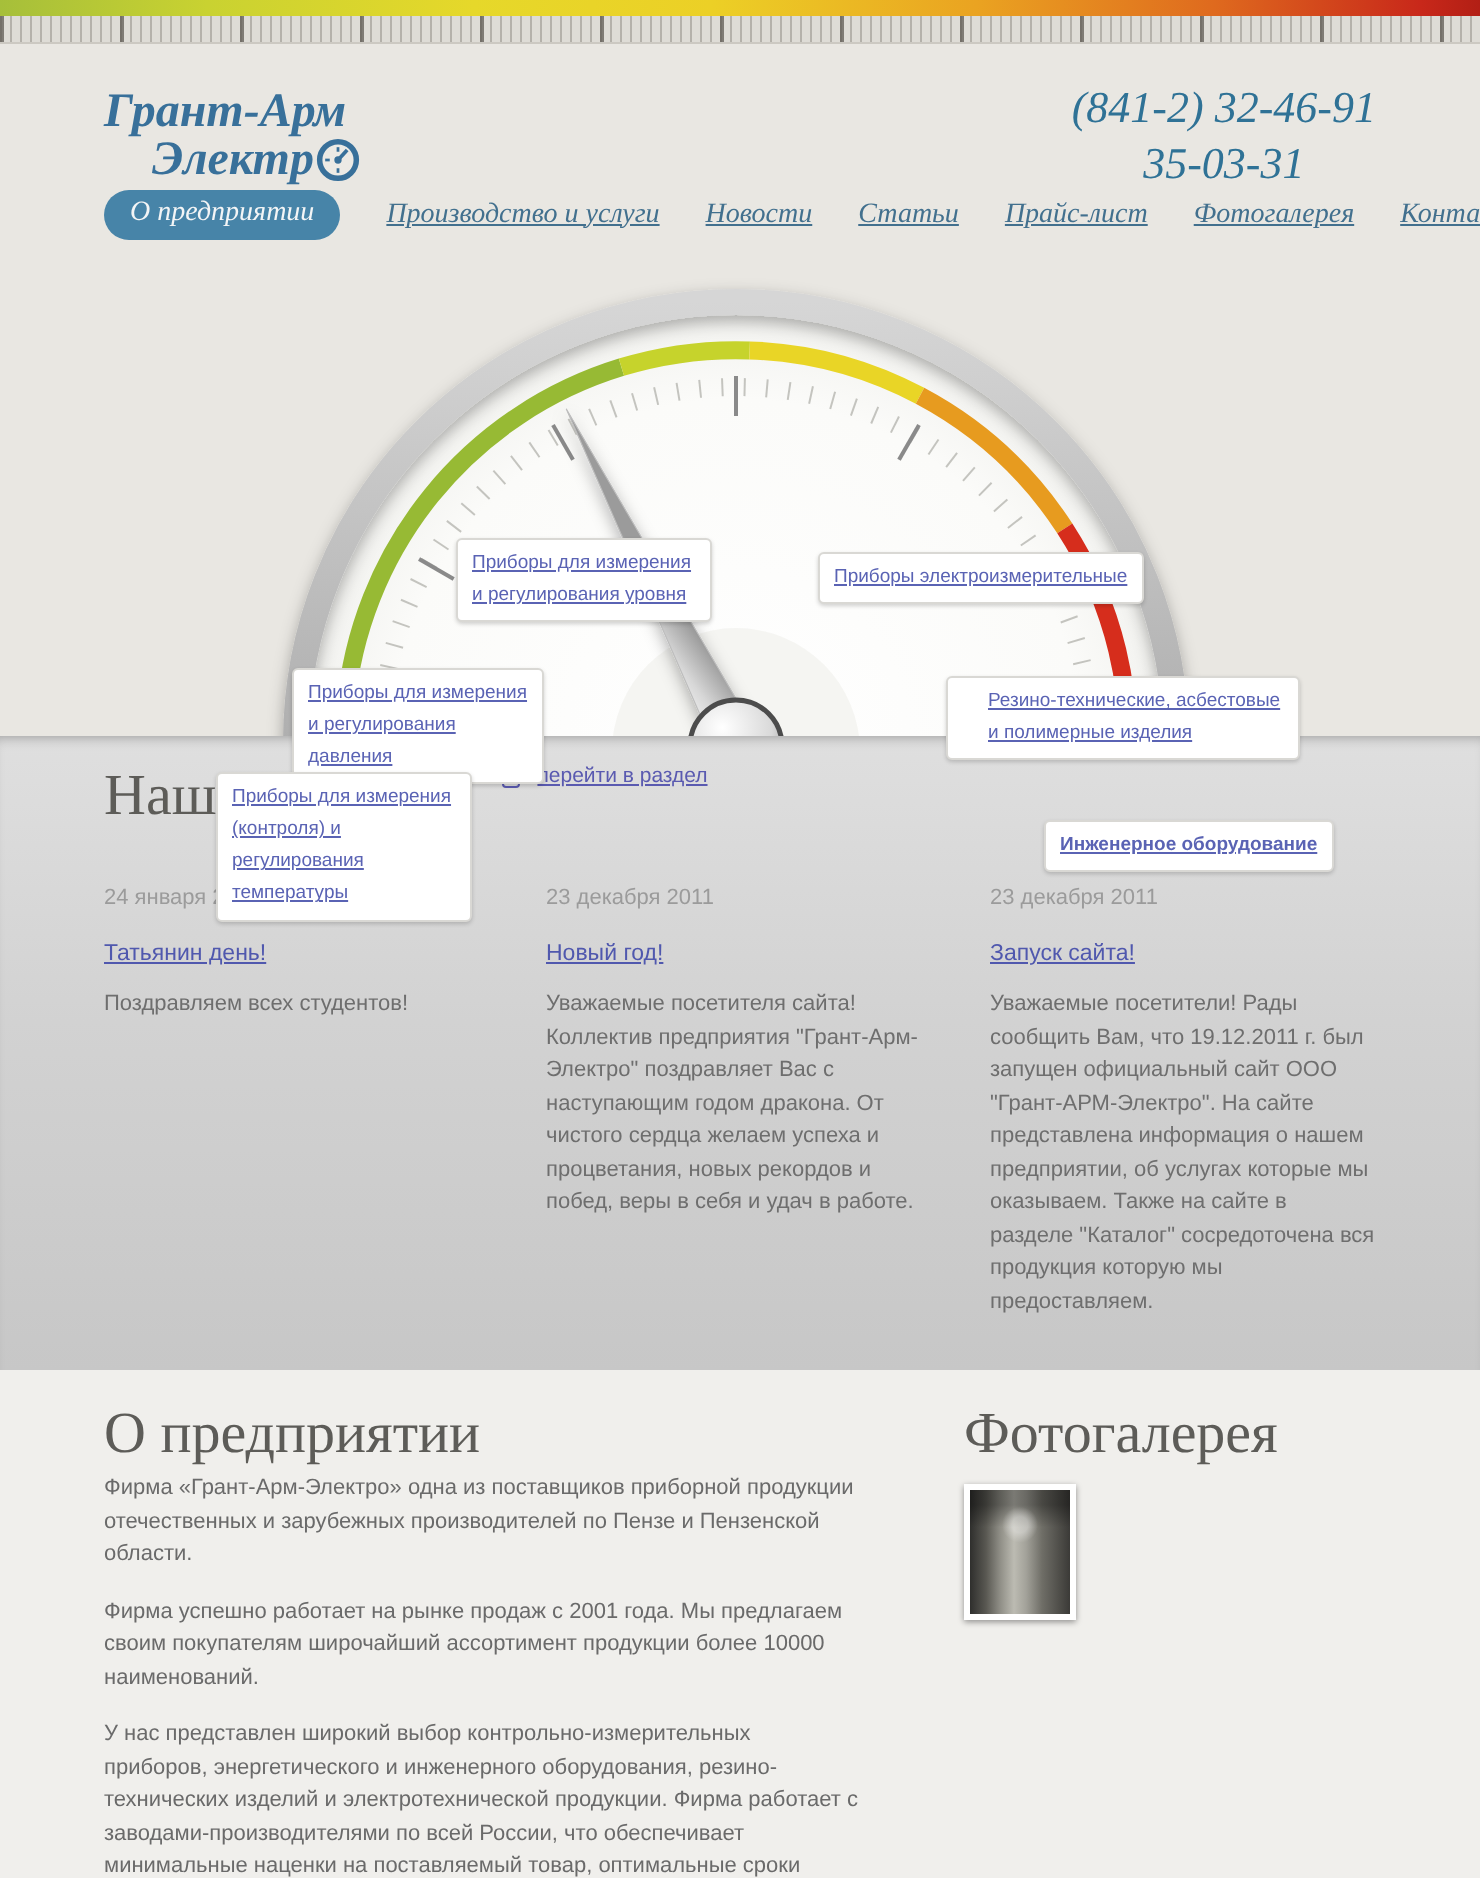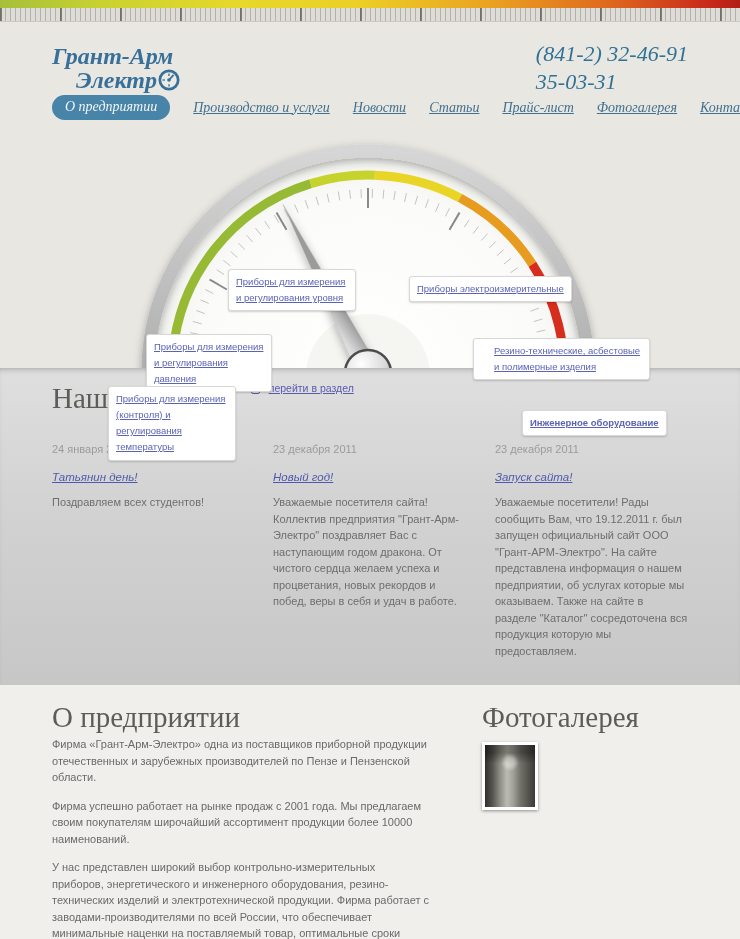--- a/index.html
+++ b/index.html
@@ -12,21 +12,21 @@
     background-image:
       repeating-linear-gradient(90deg,rgba(95,91,84,.75) 0 2px,transparent 2px 60px),
       repeating-linear-gradient(90deg,rgba(130,126,118,.45) 0 1px,transparent 1px 5px);
     border-bottom:1px solid #ccc9c2;}
 
   
   .header{width:636px;margin:12px auto;padding-top:8px;height:82px;position:relative;}
   .logo{position:absolute;left:0;top:10px;color:#38709a;font-family:"Liberation Serif","DejaVu Serif",serif;font-style:italic;font-weight:bold;font-size:24px;line-height:1.0;cursor:pointer;}
   .logo .l2{padding-left:24px;display:flex;align-items:center;}
   .logo-gauge{width:22px;height:22px;margin-left:1px;}
-  .phones{position:absolute;right:0;top:6px;text-align:left;color:#2f7296;font-family:"Liberation Serif","DejaVu Serif",serif;font-style:italic;font-size:22px;line-height:1.25;}
+  .phones{position:absolute;right:0;top:6px;text-align:center;color:#2f7296;font-family:"Liberation Serif","DejaVu Serif",serif;font-style:italic;font-size:22px;line-height:1.25;}
   .nav{position:absolute;left:0;bottom:4px;width:100%;display:flex;align-items:center;gap:23px;font-family:"Liberation Serif","DejaVu Serif",serif;font-style:italic;font-size:14px;white-space:nowrap;}
   .nav a{color:#42708e;text-decoration:underline;cursor:pointer;}
   .nav a.active{background:#4784a8;color:#f3f5f6;text-decoration:none;padding:4px 13px 5px;border-radius:13px;}
 
   
   .gauge-wrap{position:relative;height:232px;}
   .gauge-wrap svg{display:block;}
   .gauge-label{position:absolute;background:#fff;border:1px solid #d9d8d4;border-radius:3px;
     box-shadow:0 1px 2px rgba(0,0,0,.18);padding:4px 7px;font-size:9.5px;line-height:1.7;}
   .gauge-label a{color:#5a63b4;text-decoration:underline;cursor:pointer;}
@@ -41,21 +41,21 @@
   .news{background:linear-gradient(180deg,#dfdfdf 0%,#d2d2d2 45%,#c7c7c7 100%);
     box-shadow:inset 0 5px 7px -5px rgba(0,0,0,.35);padding:14px 0 26px;}
   .news-inner{width:636px;margin:0 auto;}
   .news-head{display:flex;align-items:flex-start;gap:20px;}
   h2.sec{font-family:"Liberation Serif","DejaVu Serif",serif;font-weight:normal;color:#5d5c58;font-size:29px;margin:0 0 2px;}
   .goto{display:inline-flex;align-items:center;gap:5px;font-size:10.5px;color:#5a5ab0;text-decoration:underline;cursor:pointer;}
   .news-cols{display:flex;gap:29px;margin-top:26px;}
   .news-col{width:193px;}
   .news-col:first-child{width:192px;}
   .news-date{color:#9b9b9b;font-size:11px;margin-bottom:12px;}
-  .news-title{display:inline-block;color:#5058ae;font-size:11.5px;text-decoration:underline;margin-bottom:11px;cursor:pointer;font-style:italic;}
+  .news-title{display:inline-block;color:#5058ae;font-size:11.5px;text-decoration:underline;margin-bottom:11px;cursor:pointer;}
   .news-text{color:#6e6e6e;font-size:11px;line-height:1.5;}
 
   
   .about{background:#f0efec;padding:16px 0 10px;}
   .about-inner{width:636px;margin:0 auto;display:flex;}
   .about-left{width:378px;}
   .about-right{margin-left:52px;flex:1;}
   .about p{color:#6a6a6a;font-size:11px;line-height:1.5;margin:0 0 12px;}
   .thumb{width:50px;height:62px;border:3px solid #fff;box-shadow:0 1px 3px rgba(0,0,0,.4);cursor:pointer;margin-top:8px;
     background:

